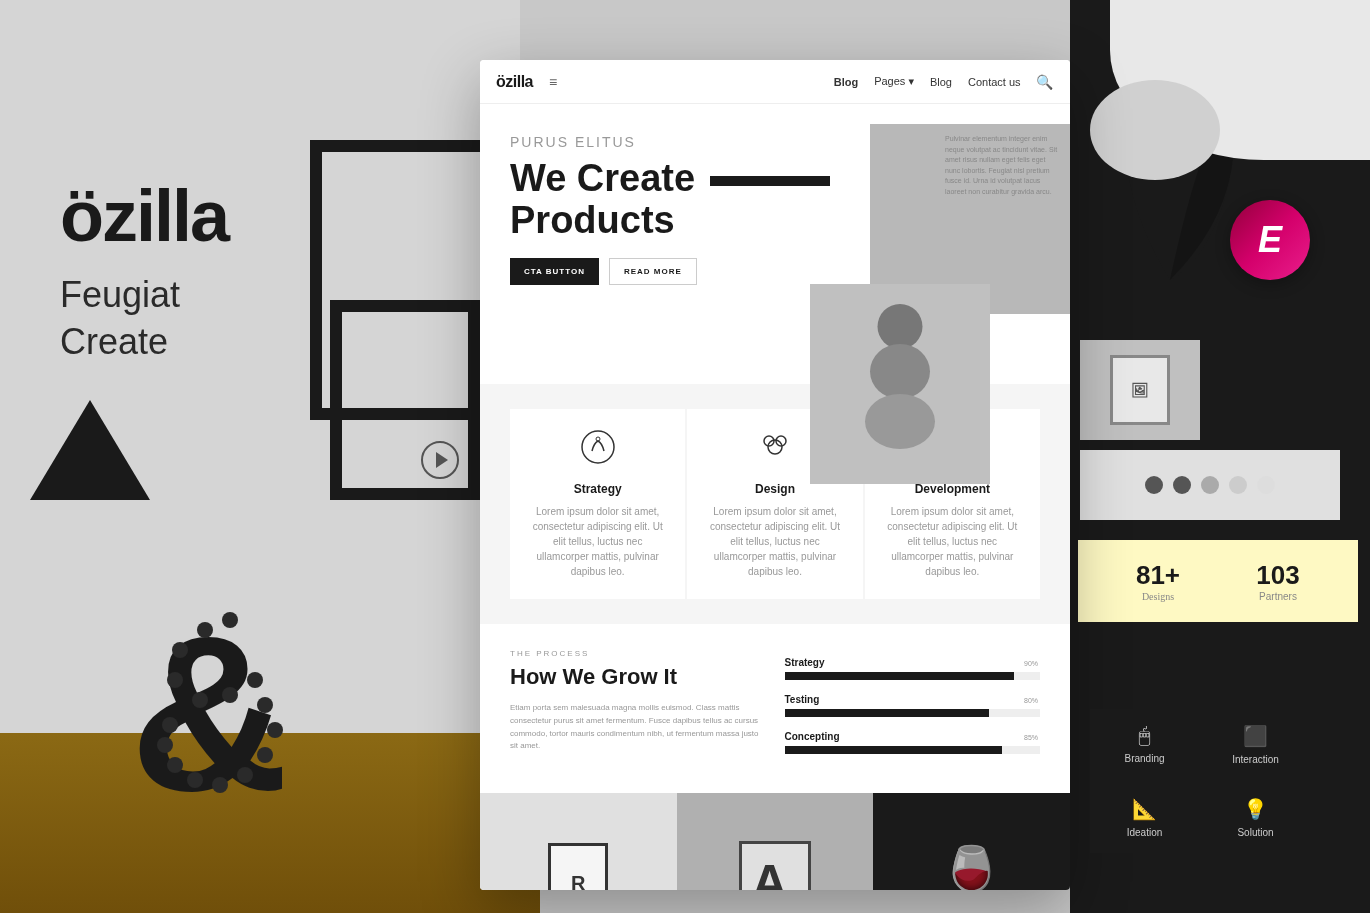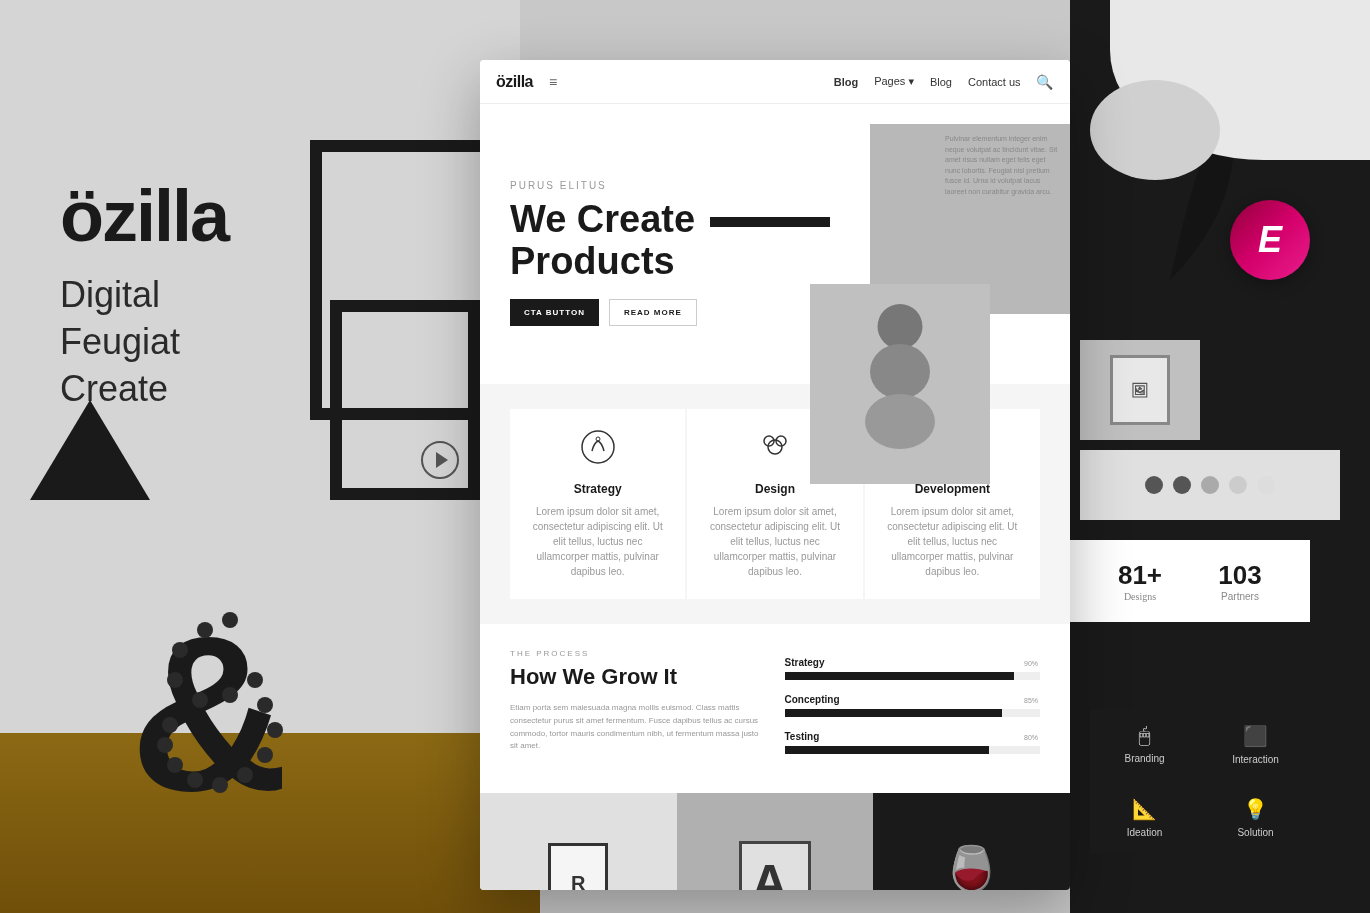--- a/index.html
+++ b/index.html
@@ -218,26 +218,25 @@
     }
 
     
     .hero-section {
       padding: 30px 30px 20px;
       position: relative;
       min-height: 280px;
     }
 
     .hero-eyebrow {
-      font-size: 10px;
+      font-size: 14px;
       letter-spacing: 2px;
       color: #999;
       text-transform: uppercase;
       margin-bottom: 8px;
-      margin-top: 46px;
     }
 
     .hero-title {
       font-size: 38px;
       font-weight: 900;
       color: #1a1a1a;
       line-height: 1.1;
       margin-bottom: 16px;
       position: relative;
       z-index: 2;
@@ -506,21 +505,20 @@
 </head>
 <body>
 
 <div class="bg-layer"></div>
 
 <div class="left-brand">
   <div class="brand-logo-text">
     <span>özilla</span>
   </div>
   <div class="brand-tagline">
-    <div>Digital</div>
     <div>Feugiat</div>
     <div>Create</div>
   </div>
 </div>
 
 <div class="table-surface"></div>
 
 <div class="triangle-deco"></div>
 
 <div class="deco-ampersand">
@@ -587,21 +585,21 @@
   </div>
 
   <div style="position:absolute;top:450px;left:10px;width:260px;height:70px;background:#e0e0e0;display:flex;align-items:center;justify-content:center;gap:10px;">
     <div class="gray-dot dark"></div>
     <div class="gray-dot dark"></div>
     <div class="gray-dot"></div>
     <div class="gray-dot" style="background:#ccc;"></div>
     <div class="gray-dot" style="background:#ddd;"></div>
   </div>
 
-  <div style="position:absolute;top:540px;left:0;width:240px;background:#ffffff;display:flex;padding:20px;">
+  <div style="position:absolute;top:540px;left:8px;width:280px;background:#fef9c3;display:flex;padding:20px;">
     <div style="flex:1;text-align:center;">
       <div style="font-size:26px;font-weight:900;color:#1a1a1a;">81+</div>
       <div style="font-size:10px;color:#888;font-family:Liberation Serif, serif;">Designs</div>
     </div>
     <div style="flex:1;text-align:center;">
       <div style="font-size:26px;font-weight:900;color:#1a1a1a;">103</div>
       <div style="font-size:10px;color:#888;">Partners</div>
     </div>
   </div>
 
@@ -716,31 +714,31 @@
     </div>
     <div class="process-right">
       <div class="skill-item">
         <div class="skill-label">Strategy</div>
         <div class="skill-bar-bg">
           <div class="skill-bar-fill" style="width:90%;"></div>
           <span class="skill-percent">90%</span>
         </div>
       </div>
       <div class="skill-item">
+        <div class="skill-label">Testing</div>
+        <div class="skill-bar-bg">
+          <div class="skill-bar-fill" style="width:80%;"></div>
+          <span class="skill-percent">80%</span>
+        </div>
+      </div>
+      <div class="skill-item">
         <div class="skill-label">Concepting</div>
         <div class="skill-bar-bg">
           <div class="skill-bar-fill" style="width:85%;"></div>
           <span class="skill-percent">85%</span>
-        </div>
-      </div>
-      <div class="skill-item">
-        <div class="skill-label">Testing</div>
-        <div class="skill-bar-bg">
-          <div class="skill-bar-fill" style="width:80%;"></div>
-          <span class="skill-percent">80%</span>
         </div>
       </div>
     </div>
   </div>
 
   <div class="portfolio-section">
     <div class="portfolio-item portfolio-item-1">
       <div class="portfolio-brand-mock">
         <div class="brand-r">R</div>
       </div>

